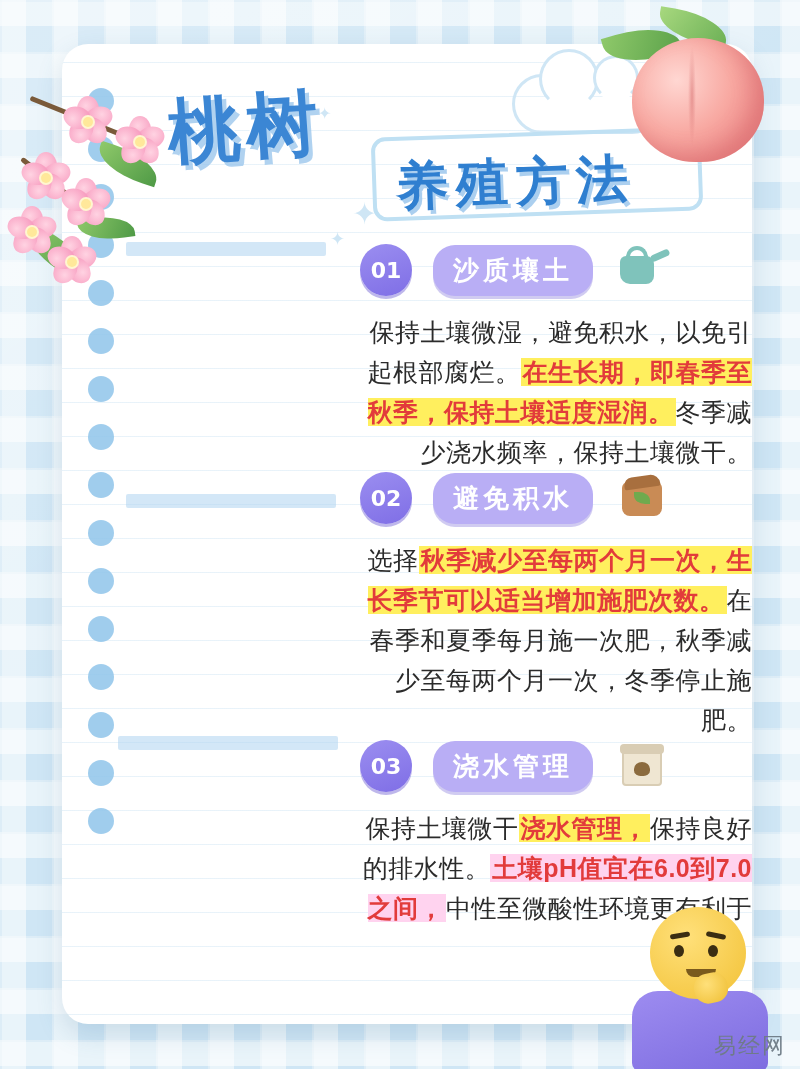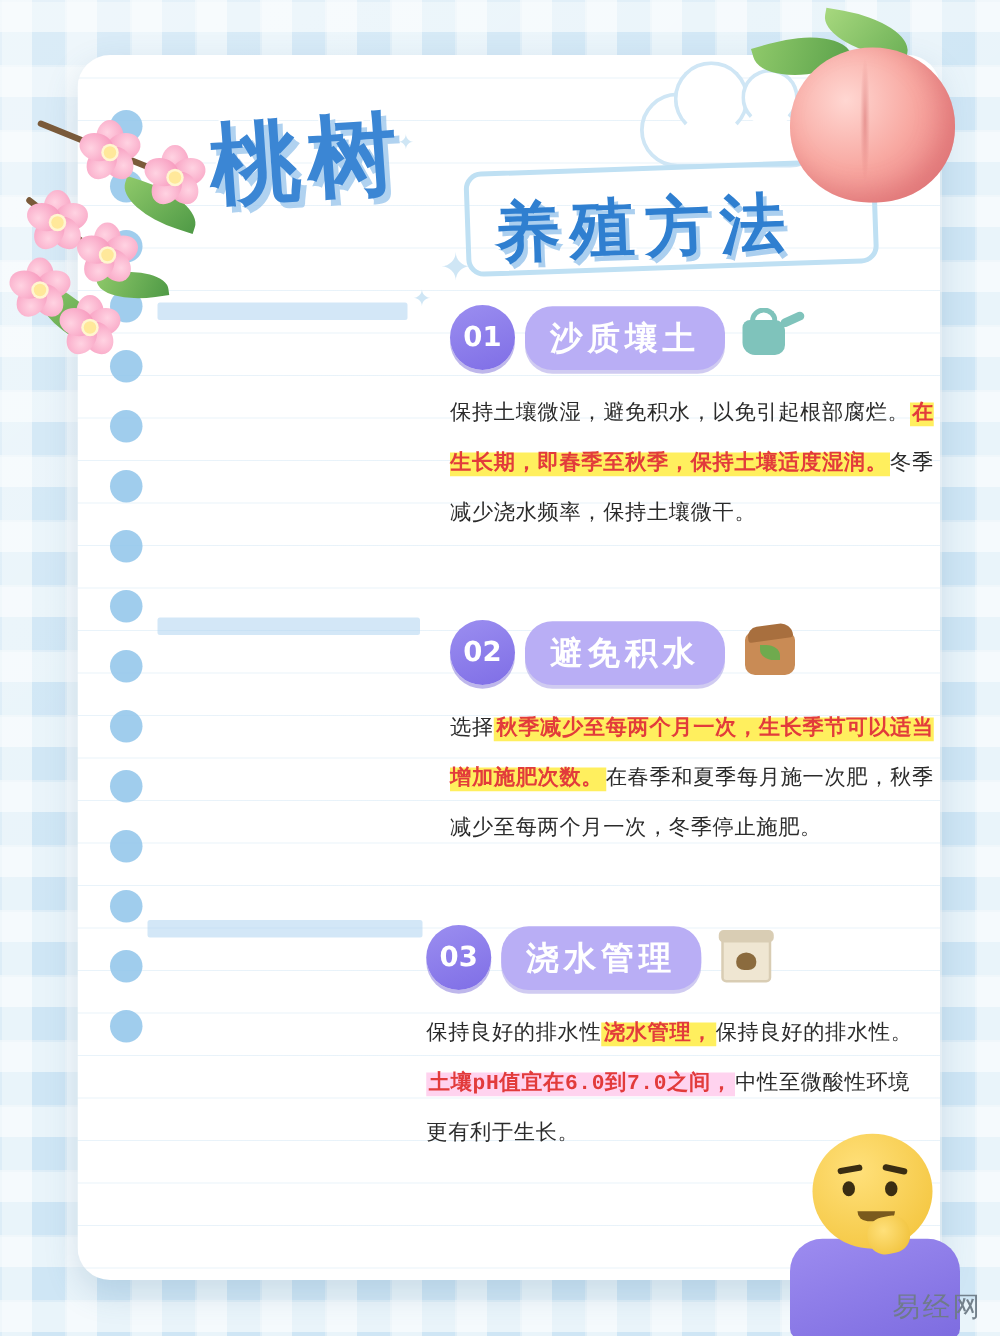--- a/index.html
+++ b/index.html
@@ -192,21 +192,21 @@
   .ph3 .inner {
     background:
       radial-gradient(circle at 30% 30%, rgba(255,230,180,.55), transparent 45%),
       radial-gradient(circle at 70% 70%, rgba(120,70,20,.45), transparent 50%),
       repeating-linear-gradient(42deg, rgba(0,0,0,.07) 0 2px, transparent 2px 5px),
       repeating-linear-gradient(-38deg, rgba(255,255,255,.07) 0 2px, transparent 2px 6px),
       linear-gradient(160deg,#c9913f,#a76f2c 55%,#8d5c23);
   }
 
   
-  .steprow { display:flex; align-items:center; gap:8px; }
+  .steprow { display:flex; align-items:center; gap:21px; }
   .badge {
     width: 52px; height: 52px; border-radius: 50%;
     background: linear-gradient(160deg,#9b8ef0,#7f6ee6);
     color:#fff; font-size: 22px; font-weight:700;
     display:flex; align-items:center; justify-content:center;
     box-shadow: 0 3px 0 rgba(110,95,210,.45);
     font-family:"DejaVu Sans", sans-serif;
   }
   .steptitle {
     background:#b9aef5; color:#fff; font-weight:800;
@@ -225,23 +225,24 @@
   .sack { position:absolute; left:8px; top:8px; width:40px; height:34px; background:#c98b55; border-radius:6px 6px 8px 8px; }
   .sack-top { position:absolute; left:10px; top:2px; width:36px; height:12px; background:#a86f3e; border-radius:8px 10px 2px 2px; transform: rotate(-8deg); }
   .sack-leaf { position:absolute; left:20px; top:18px; width:16px; height:12px; background:#6faa4e; border-radius:0 70% 0 70%; }
   
   .bag { position:absolute; left:8px; top:6px; width:40px; height:38px; background:#efe6d2; border:2px solid #d9cdb4; border-radius:4px; }
   .bag-top { position:absolute; left:6px; top:2px; width:44px; height:10px; background:#d9cdb4; border-radius:4px; }
   .bag-dot { position:absolute; left:20px; top:20px; width:16px; height:14px; background:#8b6b3e; border-radius:50% 50% 40% 40%; }
 
   
   .body-text {
-    font-family: Liberation Mono, monospace;
-    font-size: 17px; line-height: 40px; color: #2b2b2b;
+    font-family: Liberation Sans, sans-serif;
+    font-size: 25px; line-height: 40px; color: #2b2b2b;
     letter-spacing: 0.5px;
+    text-align: right;
   }
   .hl-y { background:#ffef5e; padding:0 2px; }
   .hl-p { background:#ffd3ef; padding:0 2px; }
   .em-r { color:#e23b3b; font-weight:700; }
 
   
   .guy { position:absolute; right: 22px; bottom: 2px; width: 150px; height: 160px; z-index: 10; }
   .guy .head {
     position:absolute; left:22px; top:0; width:96px; height:92px; border-radius:50%;
     background: radial-gradient(circle at 38% 32%, #ffe07a, #f2c135);
@@ -401,52 +402,52 @@
 </div>
 
 <div class="tape" style="left:126px; top:494px; width:210px;"></div>
 <div class="photo ph2" style="left:126px; top:500px; width:212px; height:212px; transform: rotate(-1deg);">
   <div class="inner">
     <div class="bowl"></div>
     <div class="pile"></div>
   </div>
 </div>
 
-<div class="section" style="left:360px; top:496px; width:392px;">
+<div class="section" style="left:360px; top:472px; width:392px;">
   <div class="steprow">
     <div class="badge">02</div>
     <div class="steptitle">避免积水</div>
     <div class="stepicon">
       <div class="sack"></div>
       <div class="sack-top"></div>
       <div class="sack-leaf"></div>
     </div>
   </div>
   <p class="body-text" style="margin-top:16px;">
     <span>选择</span><span class="hl-y em-r">秋季减少至每两个月一次，生长季节可以适当增加施肥次数。</span><span>在春季和夏季每月施一次肥，秋季减少至每两个月一次，冬季停止施肥。</span>
   </p>
 </div>
 
 <div class="tape" style="left:118px; top:736px; width:220px;"></div>
 <div class="photo ph3" style="left:118px; top:742px; width:230px; height:218px; transform: rotate(-0.8deg);">
   <div class="inner"></div>
 </div>
 
-<div class="section" style="left:341px; top:740px; width:392px;">
+<div class="section" style="left:360px; top:740px; width:392px;">
   <div class="steprow">
     <div class="badge">03</div>
     <div class="steptitle">浇水管理</div>
     <div class="stepicon">
       <div class="bag"></div>
       <div class="bag-top"></div>
       <div class="bag-dot"></div>
     </div>
   </div>
   <p class="body-text" style="margin-top:16px;">
-    <span>保持良好的排水性</span><span class="hl-y em-r">浇水管理，</span><span>保持良好的排水性。</span><span class="hl-p em-r">土壤pH值宜在6.0到7.0之间，</span><span>中性至微酸性环境更有利于生长。</span>
+    <span>保持土壤微干</span><span class="hl-y em-r">浇水管理，</span><span>保持良好的排水性。</span><span class="hl-p em-r">土壤pH值宜在6.0到7.0之间，</span><span>中性至微酸性环境更有利于生长。</span>
   </p>
 </div>
 
 <div class="guy">
   <div class="body"></div>
   <div class="head"></div>
   <div class="brow l"></div>
   <div class="brow r"></div>
   <div class="eye l"></div>
   <div class="eye r"></div>

